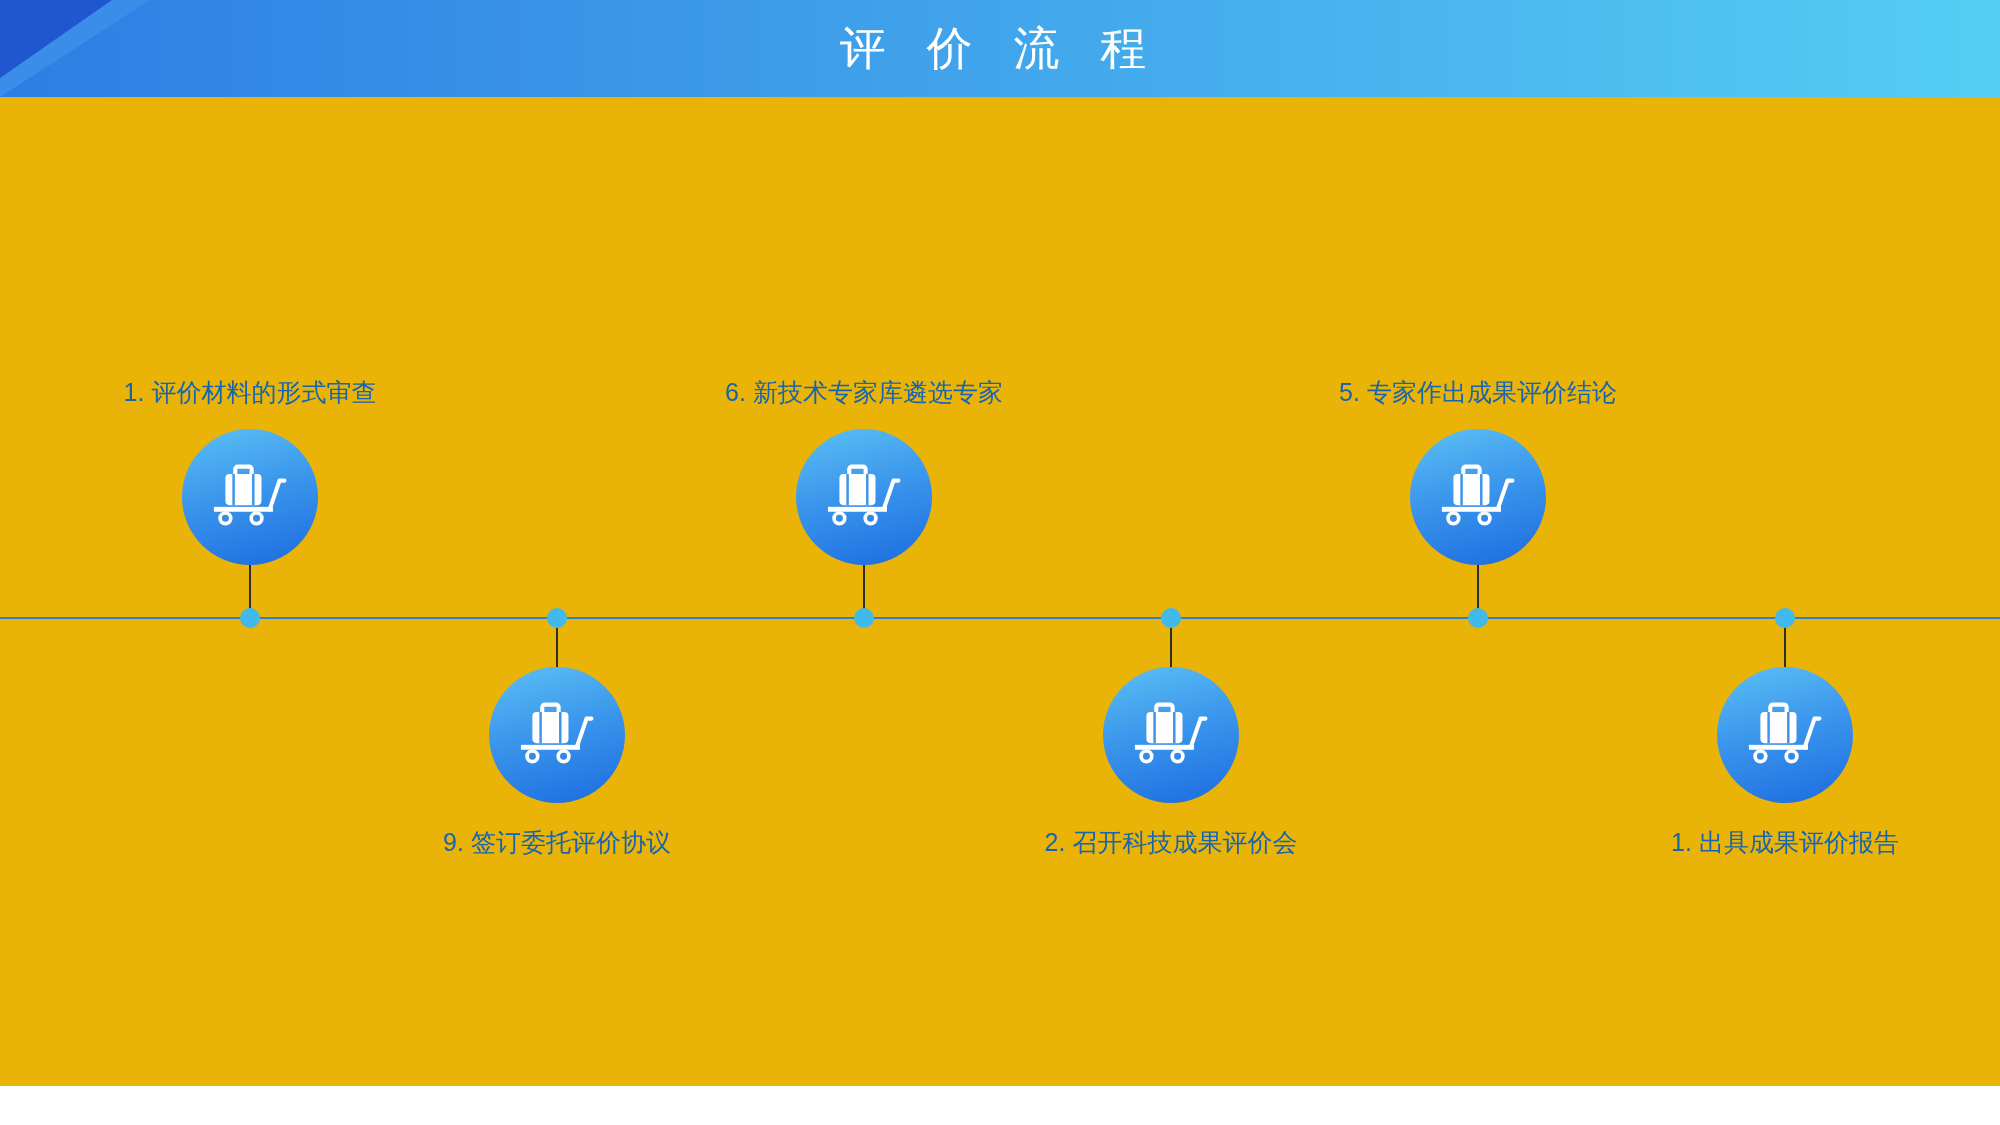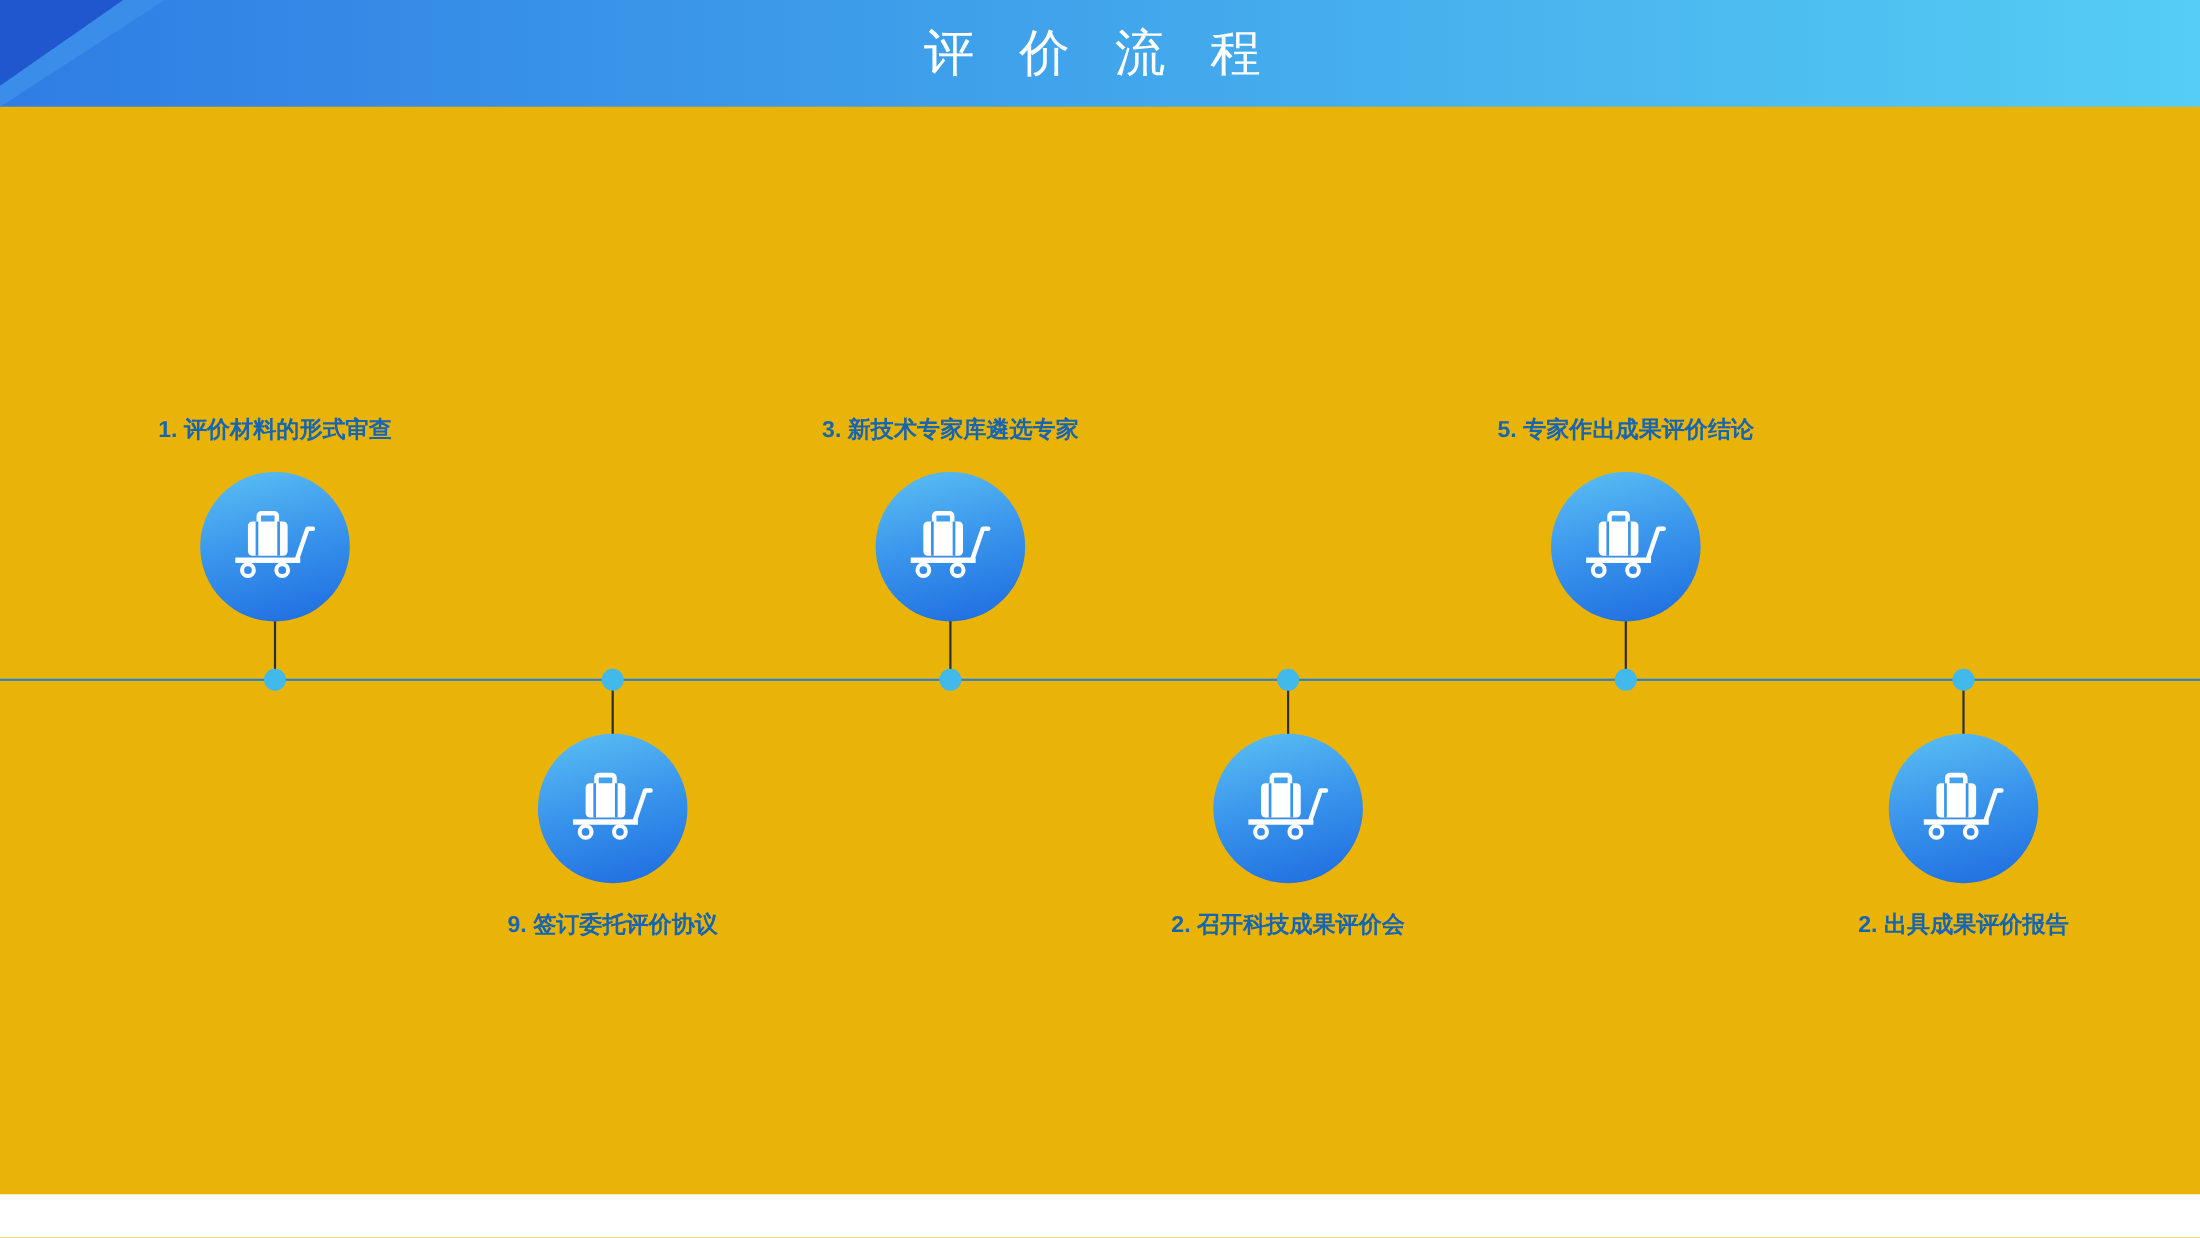--- a/index.html
+++ b/index.html
@@ -93,22 +93,22 @@
     width: 20px;
     height: 20px;
     border-radius: 50%;
     background: #41b9ea;
   }
   .step .label {
     position: absolute;
     left: 0;
     transform: translateX(-50%);
     white-space: nowrap;
-    font-size: 21px;
-    font-weight: 700;
+    font-size: 25px;
+    font-weight: 400;
     color: #1565b0;
   }
   .step.above .label { top: 376px; }
   .step.below .label { top: 826px; }
   
   .step-1 { left: 250px; }
   .step-2 { left: 557px; }
   .step-3 { left: 864px; }
   .step-4 { left: 1171px; }
   .step-5 { left: 1478px; }
@@ -158,21 +158,21 @@
         <rect x="6" y="62" width="72" height="6" fill="#ffffff"></rect>
         <path d="M74 65 L86 30 L92 30" fill="none" stroke="#ffffff" stroke-width="5" stroke-linecap="round" stroke-linejoin="round"></path>
         <circle cx="20" cy="76" r="6.5" fill="none" stroke="#ffffff" stroke-width="4.5"></circle>
         <circle cx="58" cy="76" r="6.5" fill="none" stroke="#ffffff" stroke-width="4.5"></circle>
       </svg>
     </div>
     <div class="dot"></div>
   </div>
 
   <div class="step above step-3">
-    <div class="label">3. 新技术专家库遴选专家</div>
+    <div class="label">6. 新技术专家库遴选专家</div>
     <div class="connector"></div>
     <div class="circle">
       <svg class="cart-icon" viewBox="0 0 100 100" width="82" height="82">
         <rect x="32" y="13" width="20" height="13" rx="3" fill="none" stroke="#ffffff" stroke-width="5"></rect>
         <rect x="20" y="22" width="44" height="38" rx="5" fill="#ffffff"></rect>
         <line x1="30" y1="22" x2="30" y2="60" stroke="#3a93ec" stroke-width="3"></line>
         <line x1="54" y1="22" x2="54" y2="60" stroke="#3a93ec" stroke-width="3"></line>
         <rect x="6" y="62" width="72" height="6" fill="#ffffff"></rect>
         <path d="M74 65 L86 30 L92 30" fill="none" stroke="#ffffff" stroke-width="5" stroke-linecap="round" stroke-linejoin="round"></path>
         <circle cx="20" cy="76" r="6.5" fill="none" stroke="#ffffff" stroke-width="4.5"></circle>
@@ -212,21 +212,21 @@
         <rect x="6" y="62" width="72" height="6" fill="#ffffff"></rect>
         <path d="M74 65 L86 30 L92 30" fill="none" stroke="#ffffff" stroke-width="5" stroke-linecap="round" stroke-linejoin="round"></path>
         <circle cx="20" cy="76" r="6.5" fill="none" stroke="#ffffff" stroke-width="4.5"></circle>
         <circle cx="58" cy="76" r="6.5" fill="none" stroke="#ffffff" stroke-width="4.5"></circle>
       </svg>
     </div>
     <div class="dot"></div>
   </div>
 
   <div class="step below step-6">
-    <div class="label">2. 出具成果评价报告</div>
+    <div class="label">1. 出具成果评价报告</div>
     <div class="connector"></div>
     <div class="circle">
       <svg class="cart-icon" viewBox="0 0 100 100" width="82" height="82">
         <rect x="32" y="13" width="20" height="13" rx="3" fill="none" stroke="#ffffff" stroke-width="5"></rect>
         <rect x="20" y="22" width="44" height="38" rx="5" fill="#ffffff"></rect>
         <line x1="30" y1="22" x2="30" y2="60" stroke="#3a93ec" stroke-width="3"></line>
         <line x1="54" y1="22" x2="54" y2="60" stroke="#3a93ec" stroke-width="3"></line>
         <rect x="6" y="62" width="72" height="6" fill="#ffffff"></rect>
         <path d="M74 65 L86 30 L92 30" fill="none" stroke="#ffffff" stroke-width="5" stroke-linecap="round" stroke-linejoin="round"></path>
         <circle cx="20" cy="76" r="6.5" fill="none" stroke="#ffffff" stroke-width="4.5"></circle>

